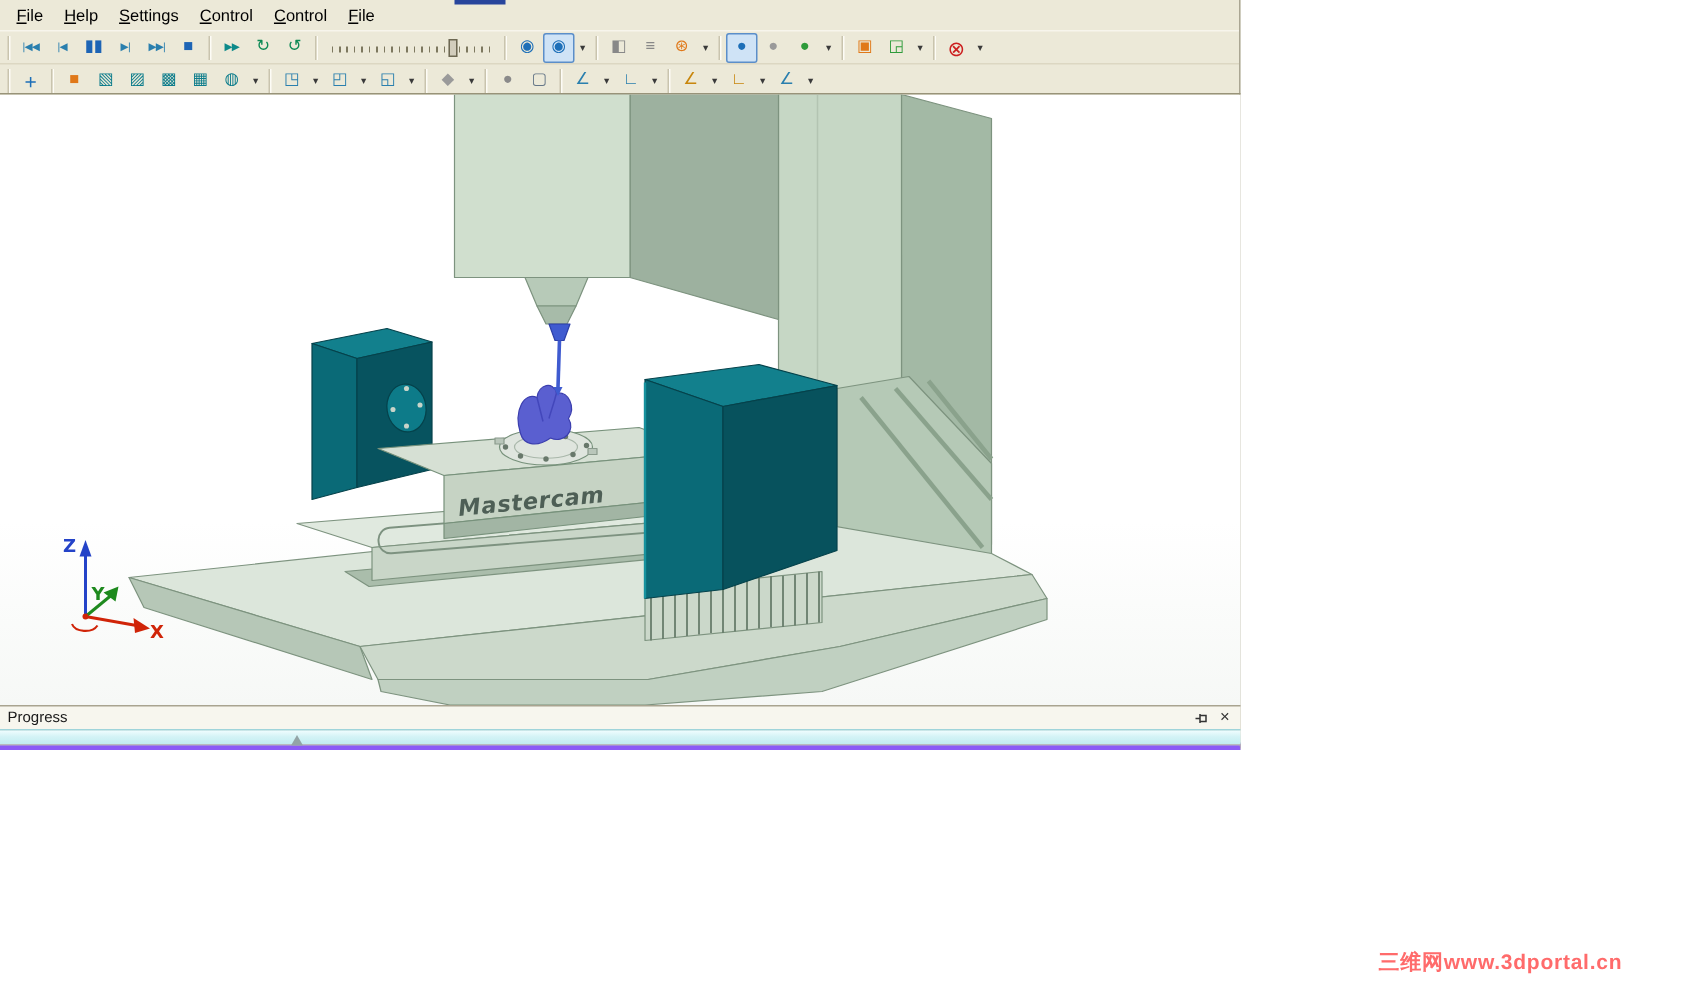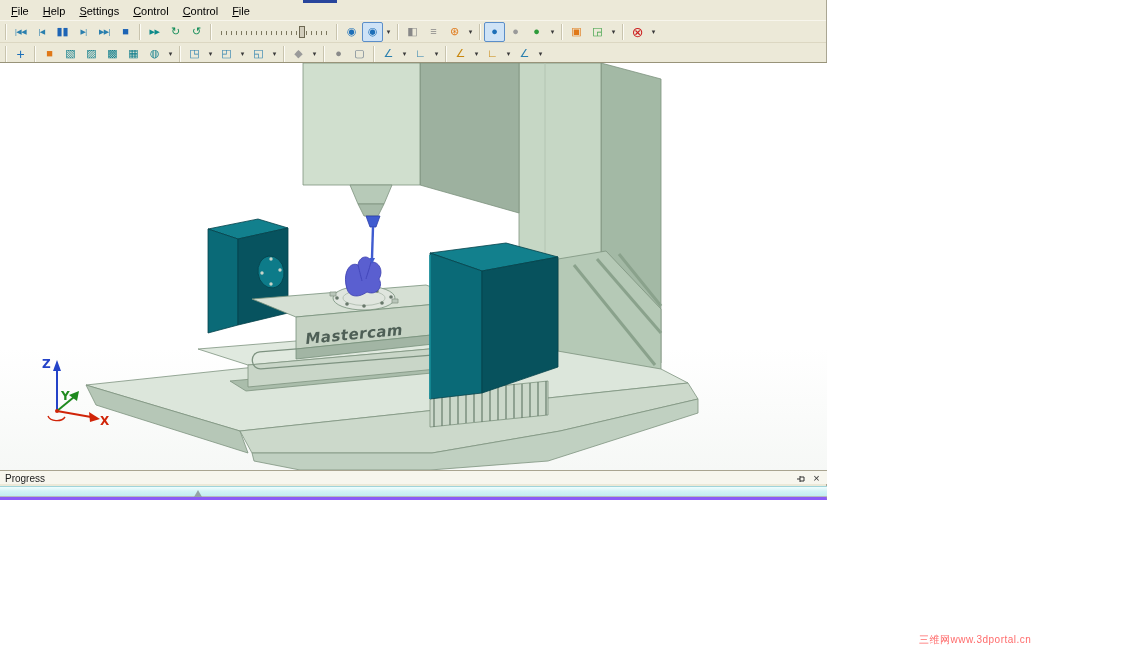--- a/index.html
+++ b/index.html
@@ -73,21 +73,21 @@
   .viewport {
     position:absolute; left:0; top:62px; width:827px; height:408px;
     background:linear-gradient(#ffffff 0%, #ffffff 70%, #f6f8f6 100%);
     border-top:1px solid #989379;
     box-sizing:border-box; overflow:hidden;
   }
   .viewport svg { display:block; }
 
   
   .progress-pane {
-    position:absolute; left:0; top:470px; width:827px; height:14px;
+    position:absolute; left:0; top:470px; width:827px; height:25px;
     background:#f7f6ee; border-top:1px solid #a9a490; box-sizing:border-box;
   }
   .progress-header { display:flex; align-items:center; height:15px; padding:0 4px 0 5px; }
   .progress-title { flex:1; font-size:10px; color:#1a1a1a; }
   .pane-btn {
     width:13px; height:12px; display:flex; align-items:center; justify-content:center;
     font-size:11px; line-height:1; color:#333; margin-left:3px; cursor:default;
   }
   .progress-track {
     position:absolute; left:0; top:15px; width:100%; height:11px;
@@ -97,21 +97,21 @@
   }
   .progress-marker {
     position:absolute; top:19px; width:0; height:0; margin-left:-4px;
     border-left:4px solid transparent; border-right:4px solid transparent;
     border-bottom:7px solid #93a4a6;
   }
 
   
   .watermark {
     position:absolute; left:919px; top:633px;
-    font-size:10px; font-weight:normal; letter-spacing:0.5px;
+    font-size:14px; font-weight:bold; letter-spacing:0.5px;
   }
 </style>
 </head>
 <body>
 
 <div class="app">
 
   <div class="window-sliver"></div>
 
   <div class="menubar">

